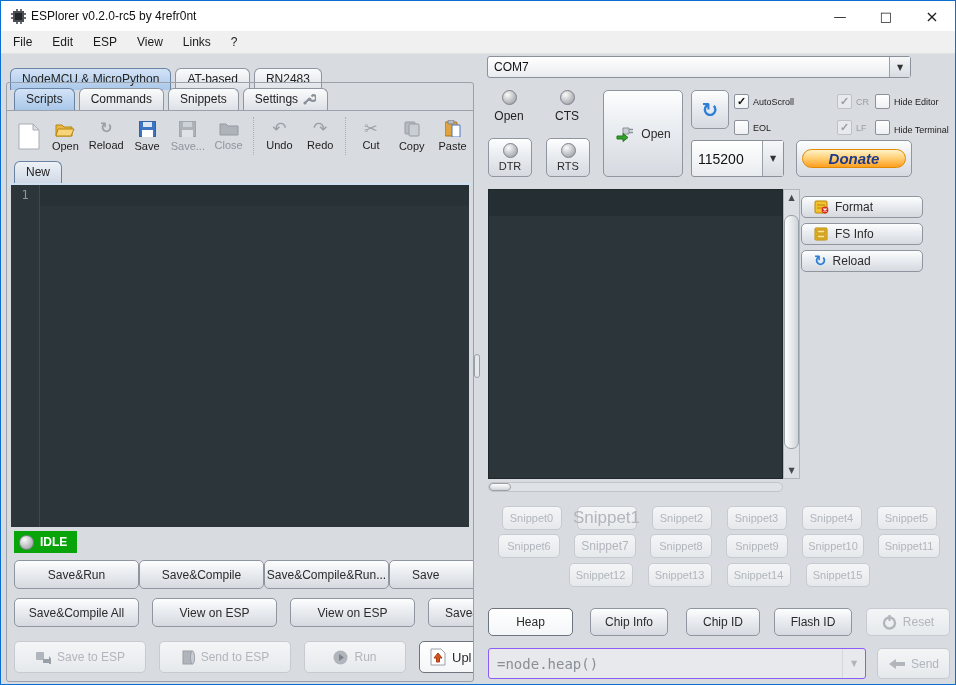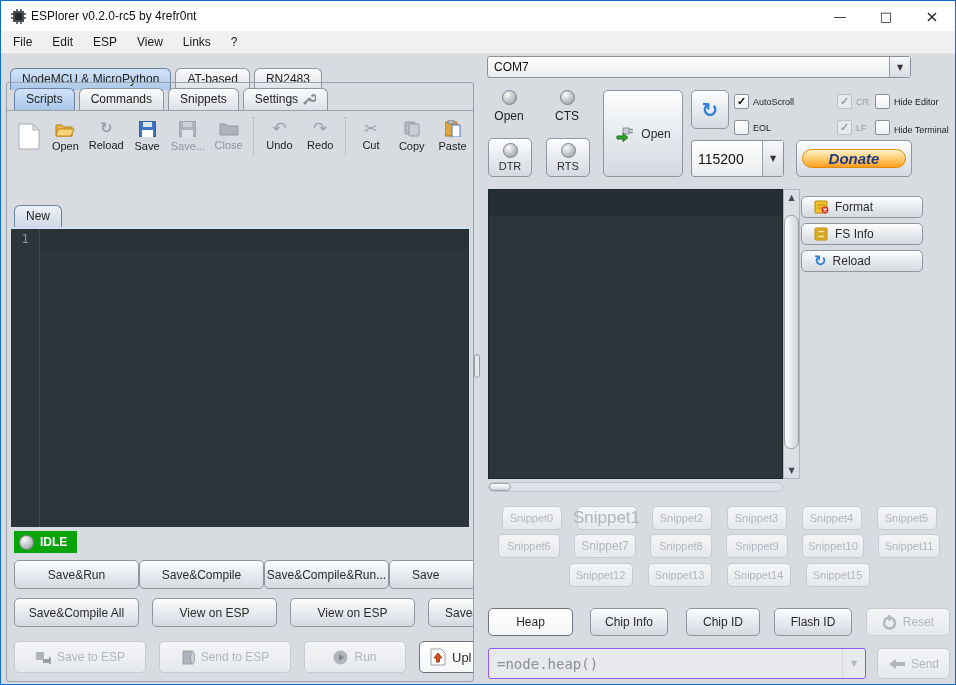--- a/index.html
+++ b/index.html
@@ -173,21 +173,21 @@
           <div class="tbi">
             <svg width="16" height="17">
                 <rect x="0" y="2" width="12" height="14" rx="1" fill="#e0a33e" stroke="#a9741f"></rect>
                 <rect x="3" y="0" width="6" height="4" rx="1" fill="#b6bbc2" stroke="#80858c"></rect>
                 <path d="M7 5 h8 l0 12 h-8 z" fill="#ffffff" stroke="#4a79c0"></path>
               </svg>
             <span class="lab">Paste</span>
           </div>
         </div>
 
-        <div style="display:flex;padding-left:7px;border-bottom:2px solid #cfe0f2;margin-top:44px;">
+        <div style="display:flex;padding-left:7px;border-bottom:2px solid #cfe0f2;">
           <div class="tab sel" style="background:linear-gradient(#eef2f7,#cfd9e6);margin-bottom:0;">
               <span>New</span>
             </div>
         </div>
 
         <div class="dark" style="flex:1;margin:0 4px;display:flex;">
           <div style="width:28px;border-right:1px solid #3e484d;display:flex;justify-content:center;padding-top:3px;">
             <span style="font-family:'DejaVu Sans Mono',monospace;font-size:12px;color:#8b969b;">1</span>
           </div>
           <div style="flex:1;">

